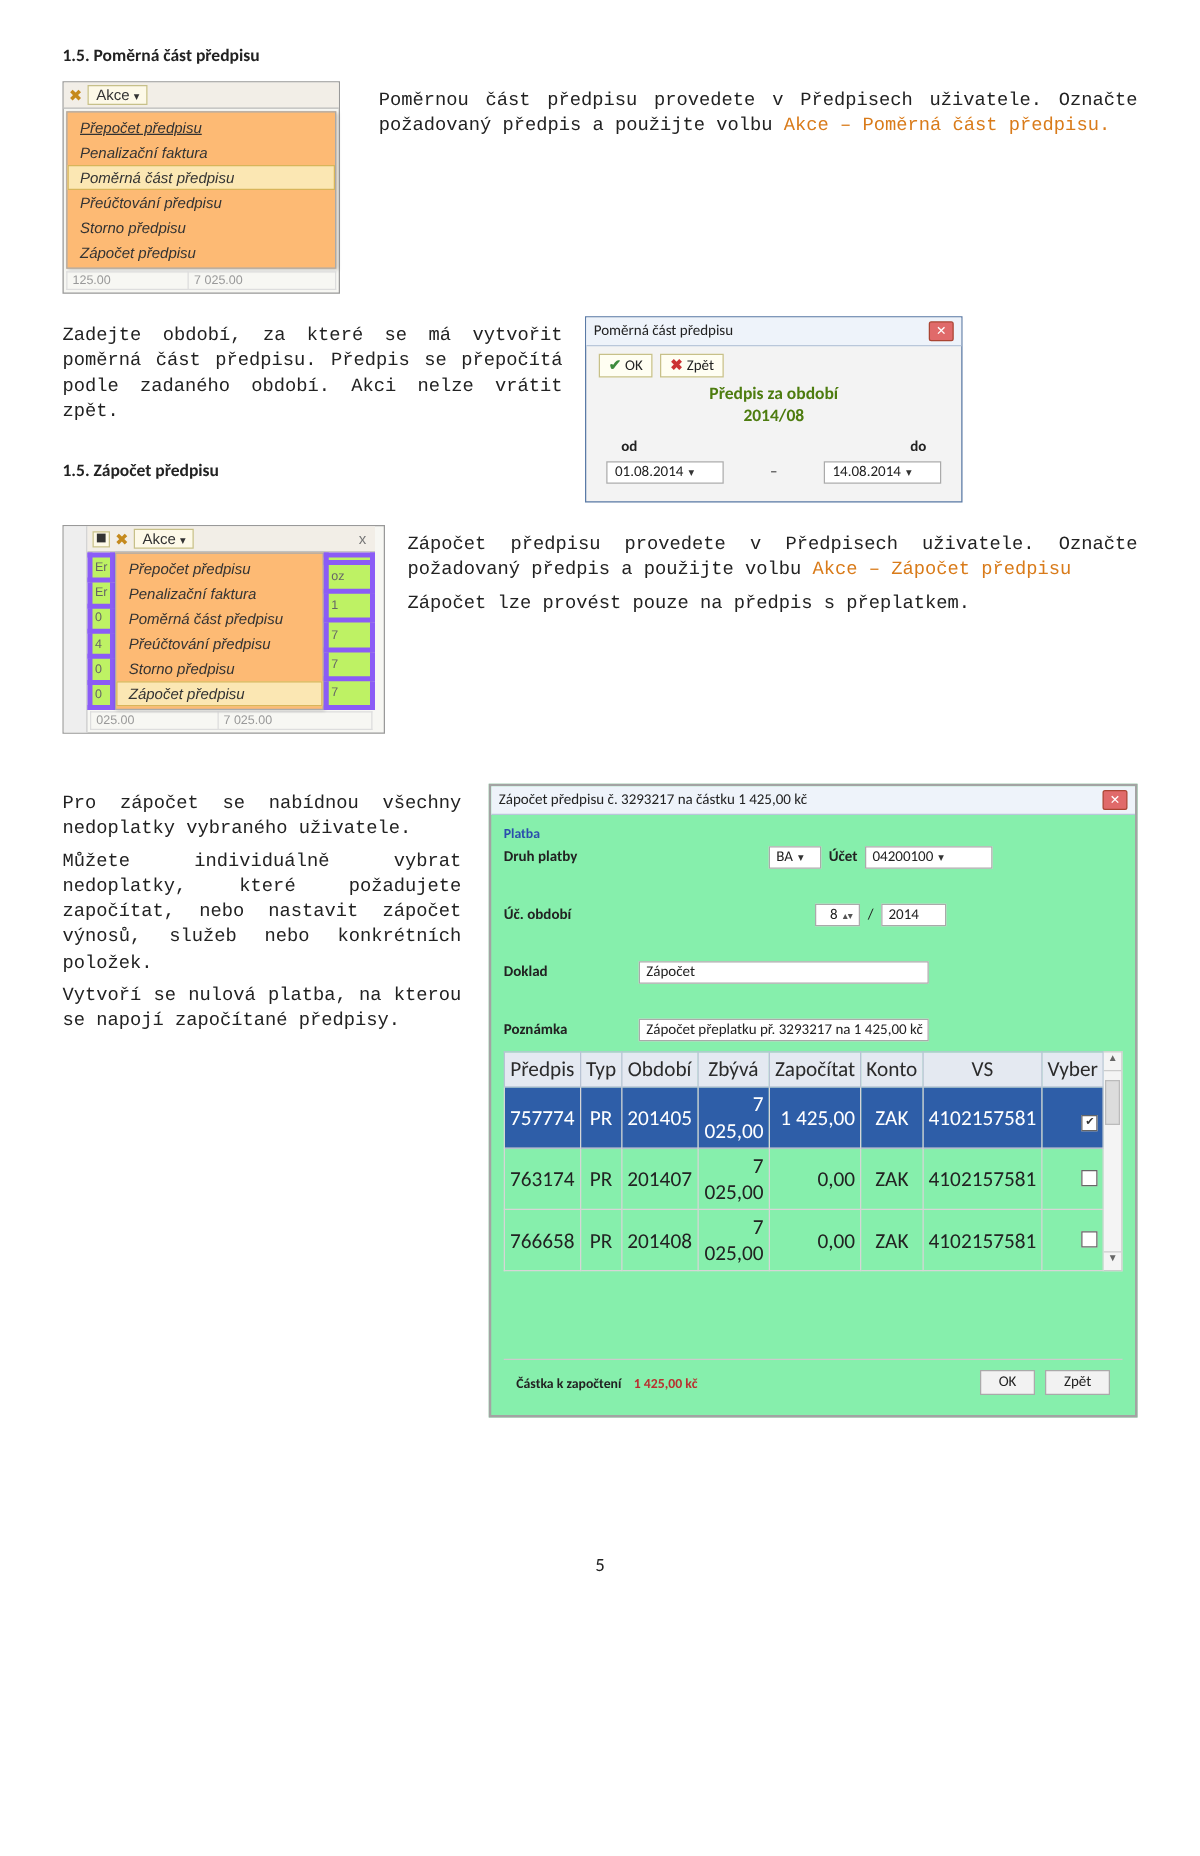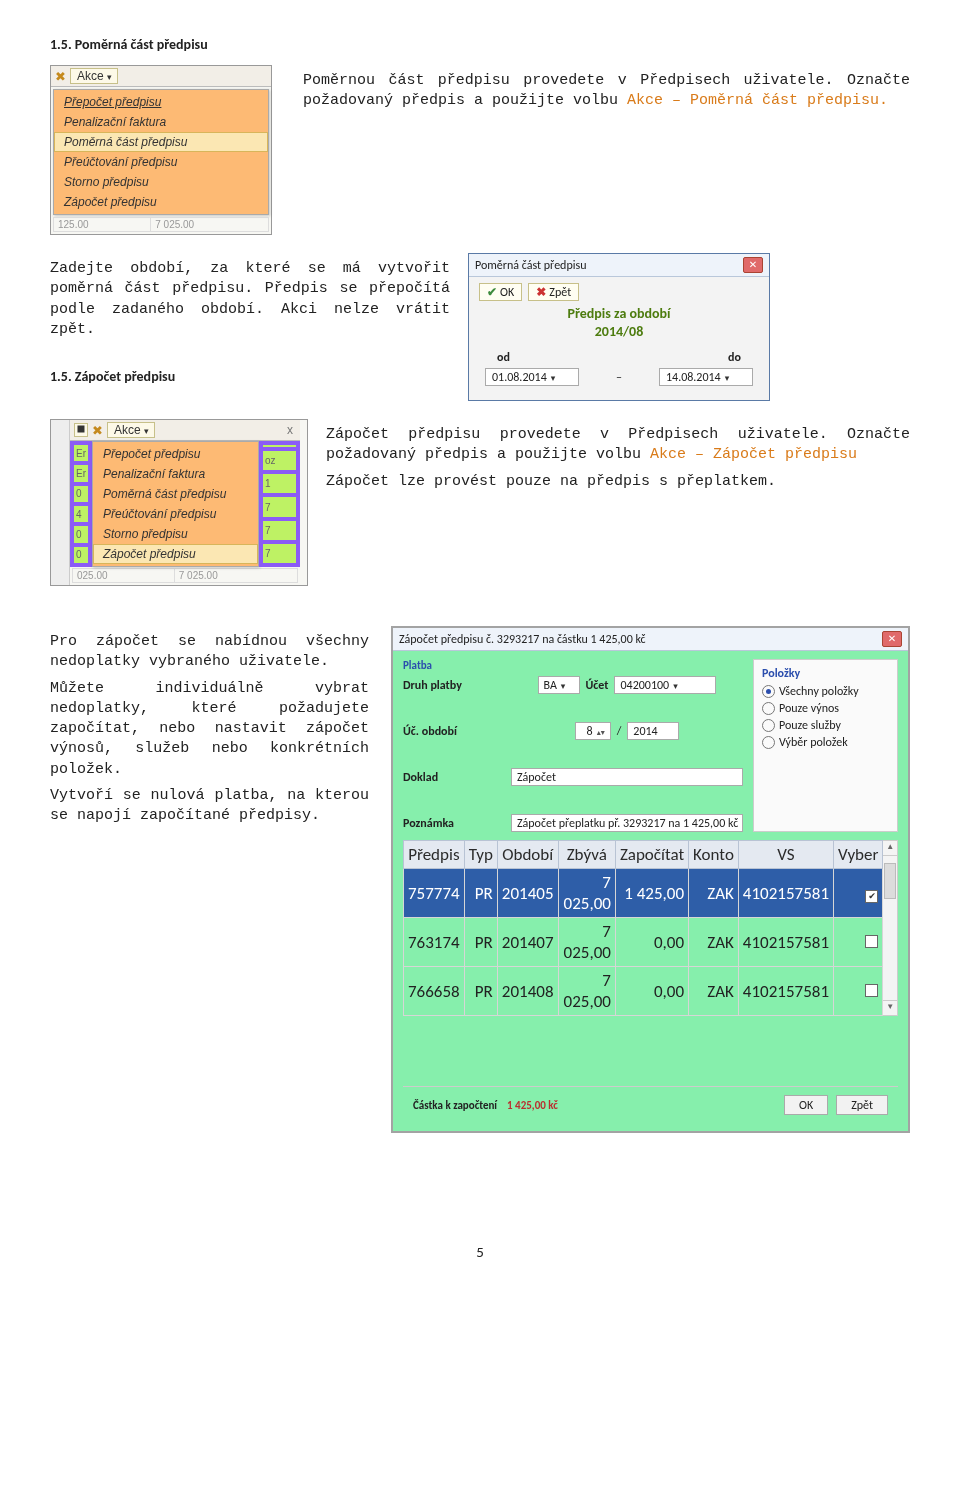--- a/index.html
+++ b/index.html
@@ -51,21 +51,21 @@
   .spin::after { content:"▴▾"; font-size:8px; line-height:7px; margin-left:3px; color:#555; display:inline-block; width:9px;}
   .radio-box { border:1px solid #ccc; background:#fafafa; padding:6px 8px; font-size:12px; width:130px;}
   .radio-box .lbl { color:#2b4ead; font-weight:bold; margin-bottom:4px; display:block;}
   .radio-row { display:flex; align-items:center; gap:4px; margin:3px 0;}
   .radio { width:11px; height:11px; border:1px solid #777; border-radius:50%; display:inline-flex; align-items:center; justify-content:center;}
   .radio.sel::after { content:""; width:5px; height:5px; background:#2b4ead; border-radius:50%; display:block;}
   .big-flex { display:flex; gap:10px;}
   .tbl { border-collapse:collapse; width:100%; margin-top:8px; font-size:17px;}
   .tbl th { background:#e4e9f1; border:1px solid #b8c3d4; padding:3px 4px; font-weight:normal; color:#2b2b2b;}
   .tbl td { border:1px solid #d6d6d6; padding:3px 4px; text-align:right;}
-  .tbl td.l { text-align:right; }
+  .tbl td.l { text-align:center; }
   .tbl tr.sel td { background:#2e5ea8; color:#fff; }
   .chkbox { display:inline-block; width:11px; height:11px; border:1px solid #666; background:#fff; font-size:9px; line-height:10px; text-align:center; color:#333;}
   .chkbox.on::after { content:"✔"; }
   .big-footer { display:flex; justify-content:space-between; align-items:center; border-top:1px solid #ccc; margin-top:70px; padding:8px 10px 6px 10px;}
   .amount { color:#b93030; font-weight:bold;}
   .bold-label { font-weight:bold; }
   .btn-grey { border:1px solid #aaa; background:#f2f2f2; padding:2px 14px; font-size:12px;}
   .tbl-wrap { display:flex; }
   .scroll-faux { width:14px; border:1px solid #ccc; background:#f4f4f4; margin-top:8px; border-left:none; position:relative;}
   .scroll-thumb { position:absolute; top:22px; left:1px; right:1px; height:34px; background:#dcdcdc; border:1px solid #bbb;}
@@ -275,39 +275,20 @@
               </div>
               <div class="bold-label">Doklad</div>
               <div>
                   <span class="in" style="display:block; width:220px;">Zápočet</span>
                 </div>
               <div class="bold-label">Poznámka</div>
               <div>
                   <span class="in" style="display:block; width:220px; white-space:nowrap; overflow:hidden;">Zápočet přeplatku př. 3293217 na 1 425,00 kč</span>
                 </div>
             </div>
-          </div>
-          <div class="radio-box">
-            <span class="lbl">Položky</span>
-            <div class="radio-row">
-                <span class="radio sel"></span>
-                <span>Všechny položky</span>
-              </div>
-            <div class="radio-row">
-                <span class="radio"></span>
-                <span>Pouze výnos</span>
-              </div>
-            <div class="radio-row">
-                <span class="radio"></span>
-                <span>Pouze služby</span>
-              </div>
-            <div class="radio-row">
-                <span class="radio"></span>
-                <span>Výběr položek</span>
-              </div>
           </div>
         </div>
 
         <div class="tbl-wrap">
           <table class="tbl">
             <thead>
                 <tr>
               <th>Předpis</th>
               <th>Typ</th>
               <th>Období</th>

